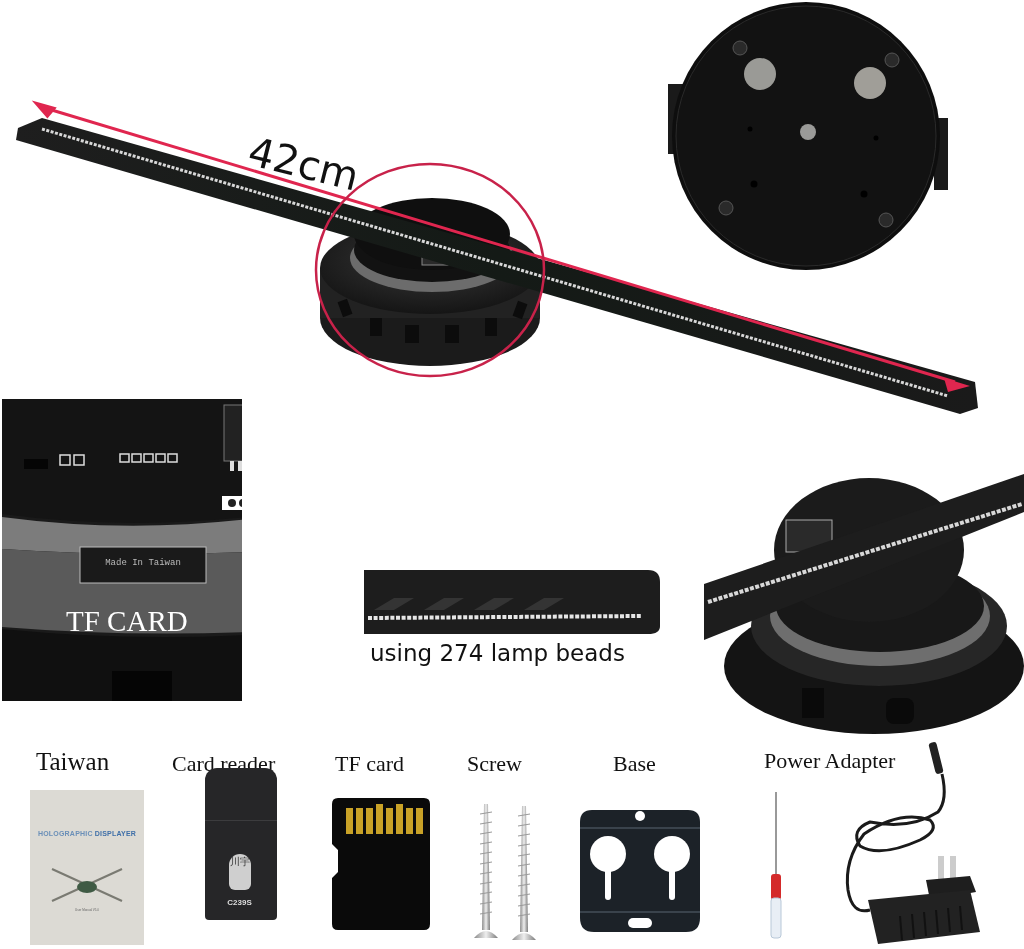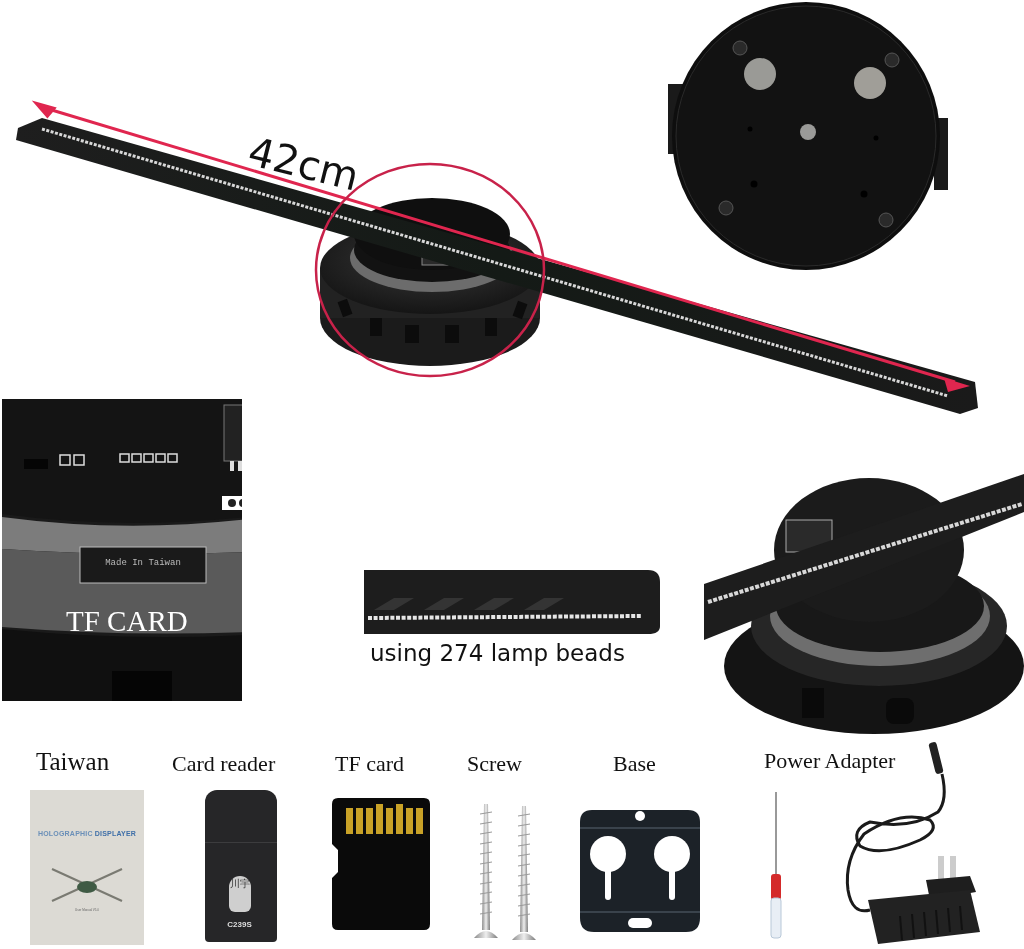--- a/index.html
+++ b/index.html
@@ -168,21 +168,21 @@
     <span>DISPLAYER</span>
   </div>
   <svg class="abs" style="left:20px;top:75px;" width="74" height="40" viewBox="0 0 74 40">
     <line x1="2" y1="4" x2="72" y2="36" stroke="#7a7a72" stroke-width="2"></line>
     <line x1="72" y1="4" x2="2" y2="36" stroke="#7a7a72" stroke-width="2"></line>
     <ellipse cx="37" cy="22" rx="10" ry="6" fill="#3f5a44"></ellipse>
   </svg>
   <div class="abs" style="left:0;top:118px;width:114px;text-align:center;font-size:3px;color:#666;">User Manual V5.0</div>
 </div>
 
-<div class="abs" style="left:205px;top:790px;width:72px;height:152px;background:#262628;border-radius:12px 12px 4px 4px;">
+<div class="abs" style="left:205px;top:768px;width:72px;height:152px;background:#262628;border-radius:12px 12px 4px 4px;">
   <div class="abs" style="left:0;top:52px;width:72px;height:1px;background:#3c3c3e;"></div>
   <div class="abs" style="left:24px;top:86px;width:22px;height:36px;background:#cfcfcf;border-radius:11px 11px 6px 6px;color:#333;font-size:10px;text-align:center;line-height:16px;">
     <span>川宇</span>
   </div>
   <div class="abs" style="left:0;top:130px;width:69px;text-align:center;font-size:8px;font-weight:bold;color:#ddd;">C239S</div>
 </div>
 
 <div class="abs" style="left:332px;top:798px;width:98px;height:132px;">
   <svg width="98" height="132" viewBox="0 0 98 132">
     <path d="M6,0 H92 Q98,0 98,6 V126 Q98,132 92,132 H6 Q0,132 0,126 V80 L6,74 V52 L0,46 V6 Q0,0 6,0 Z" fill="#0a0a0a"></path>

